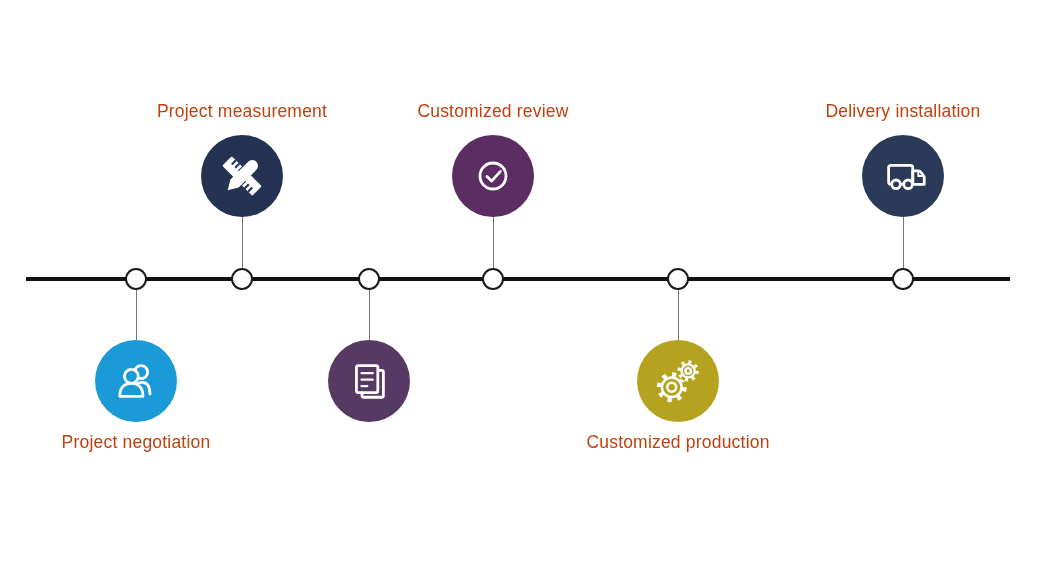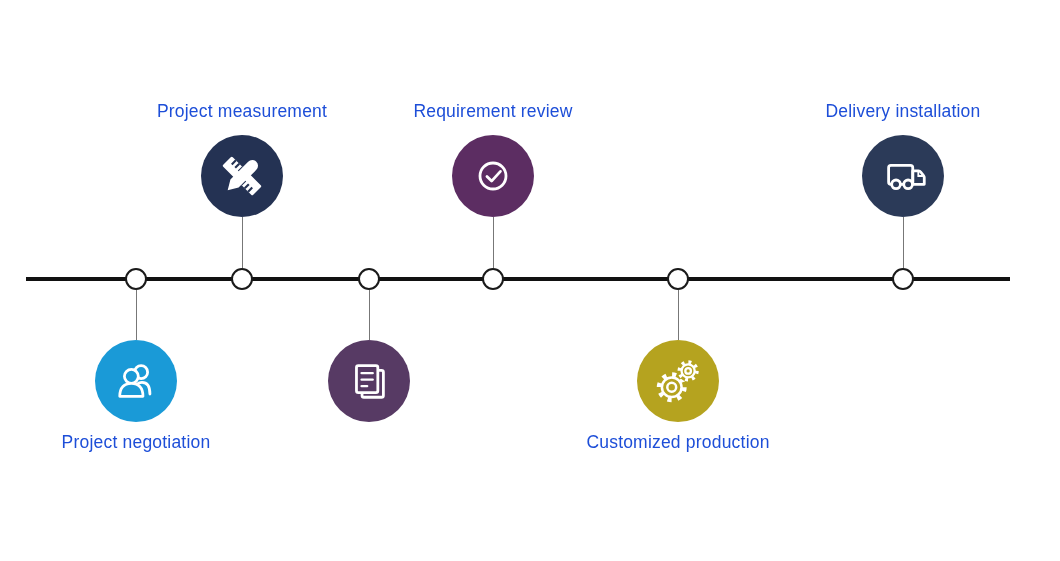--- a/index.html
+++ b/index.html
@@ -1,20 +1,20 @@
 <!DOCTYPE html>
 <html><head>
 <meta charset="utf-8">
 <style>
   html,body{margin:0;padding:0;background:#fff;}
   .canvas{position:relative;width:1060px;height:561px;background:#ffffff;overflow:hidden;
           font-family:"Liberation Sans", sans-serif;}
   .timeline-line{position:absolute;left:26px;top:277px;width:984px;height:4px;background:#111;z-index:1;}
   .step{position:absolute;top:0;height:561px;width:300px;left:calc(var(--x) - 150px);z-index:2;}
-  .step-label{position:absolute;width:100%;text-align:center;font-size:17.5px;color:#1d4ed8;
+  .step-label{position:absolute;width:100%;text-align:center;font-size:17.5px;color:#c2410c;
               letter-spacing:.2px;}
   .step.above .step-label{top:101px;}
   .step.below .step-label{top:432px;}
   .icon-circle{position:absolute;left:50%;transform:translateX(-50%);width:82px;height:82px;
                border-radius:50%;display:flex;align-items:center;justify-content:center;}
   .step.above .icon-circle{top:135px;}
   .step.below .icon-circle{top:340px;}
   .connector{position:absolute;left:50%;width:1px;background:#777;}
   .step.above .connector{top:217px;height:51px;}
   .step.below .connector{top:290px;height:50px;}
@@ -78,21 +78,21 @@
 
   <div class="step above" style="--x:493px">
     <div class="node"></div>
     <div class="connector"></div>
     <div class="icon-circle" style="background-color: rgb(92, 45, 98); color: rgb(92, 45, 98);">
       <svg width="52" height="52" viewBox="0 0 56 56">
         <circle class="o" cx="28" cy="28" r="14"></circle>
         <path class="o" d="M21.5,28.5 l5,5 l9.5,-10.5" stroke-width="3.4"></path>
       </svg>
     </div>
-    <div class="step-label">Requirement review</div>
+    <div class="step-label">Customized review</div>
   </div>
 
   <div class="step above" style="--x:903px">
     <div class="node"></div>
     <div class="connector"></div>
     <div class="icon-circle" style="background-color: rgb(43, 58, 88); color: rgb(43, 58, 88);">
       <svg width="52" height="52" viewBox="0 0 56 56">
         <rect class="o" x="12.5" y="16.5" width="26" height="20.5" rx="2.5" stroke-width="3.2"></rect>
         <path class="o" d="M38.5,22.5 h6.2 a3,3 0 0 1 2.4,1.2 l3.2,4.2 a3,3 0 0 1 0.6,1.8 v7.3 h-12.4 z" stroke-width="3.2"></path>
         <path d="M44.5,23.5 v4.5 h4.5" stroke="#fff" stroke-width="2" fill="none" stroke-linecap="round"></path>

